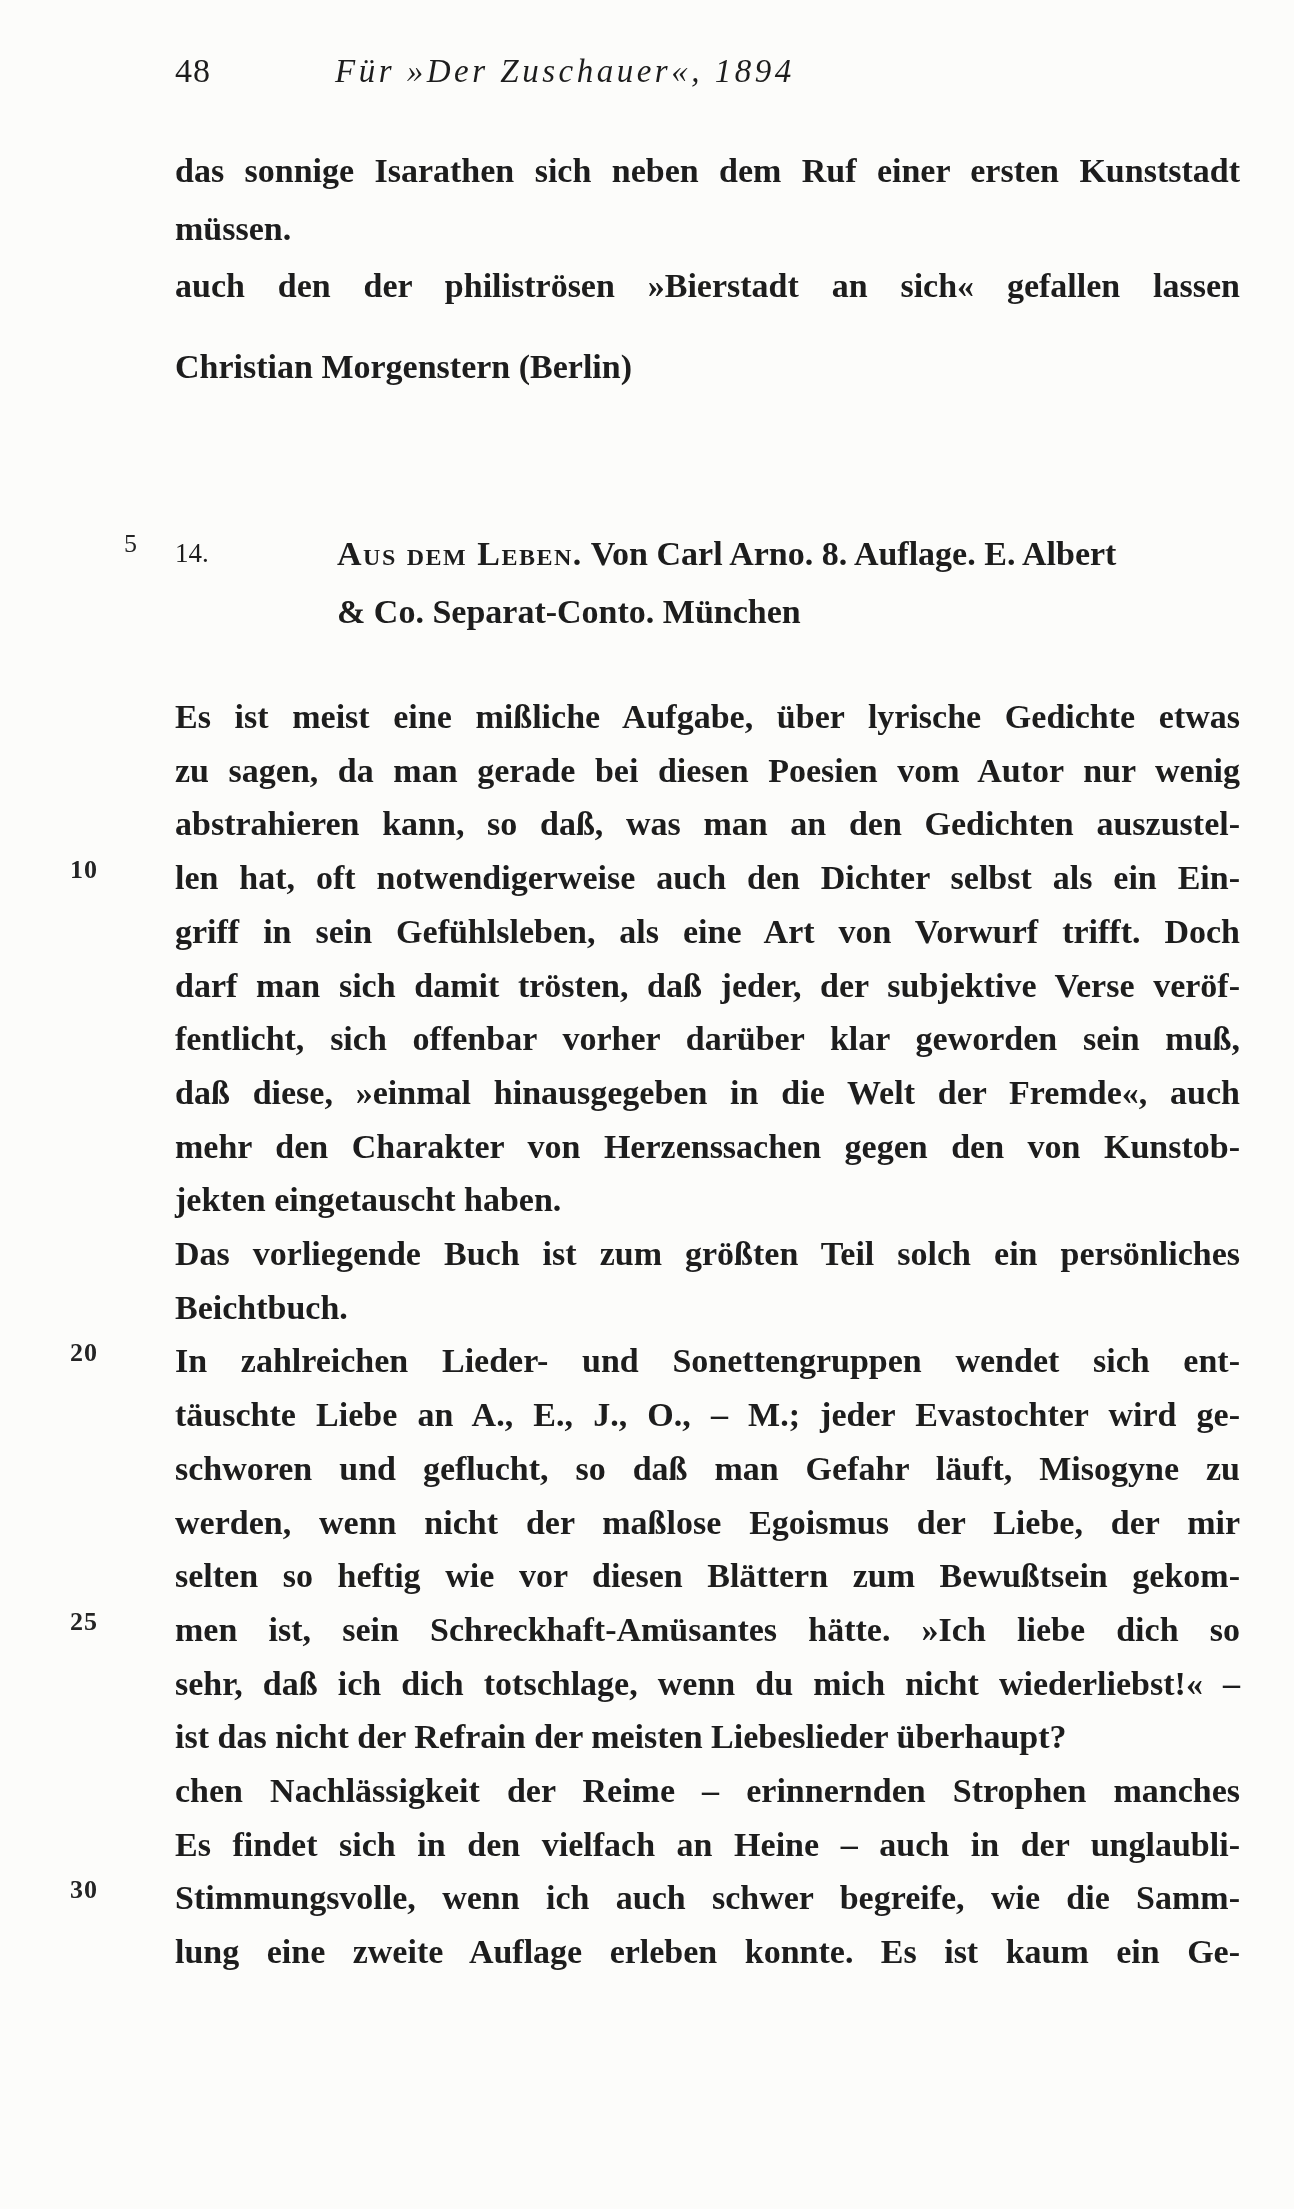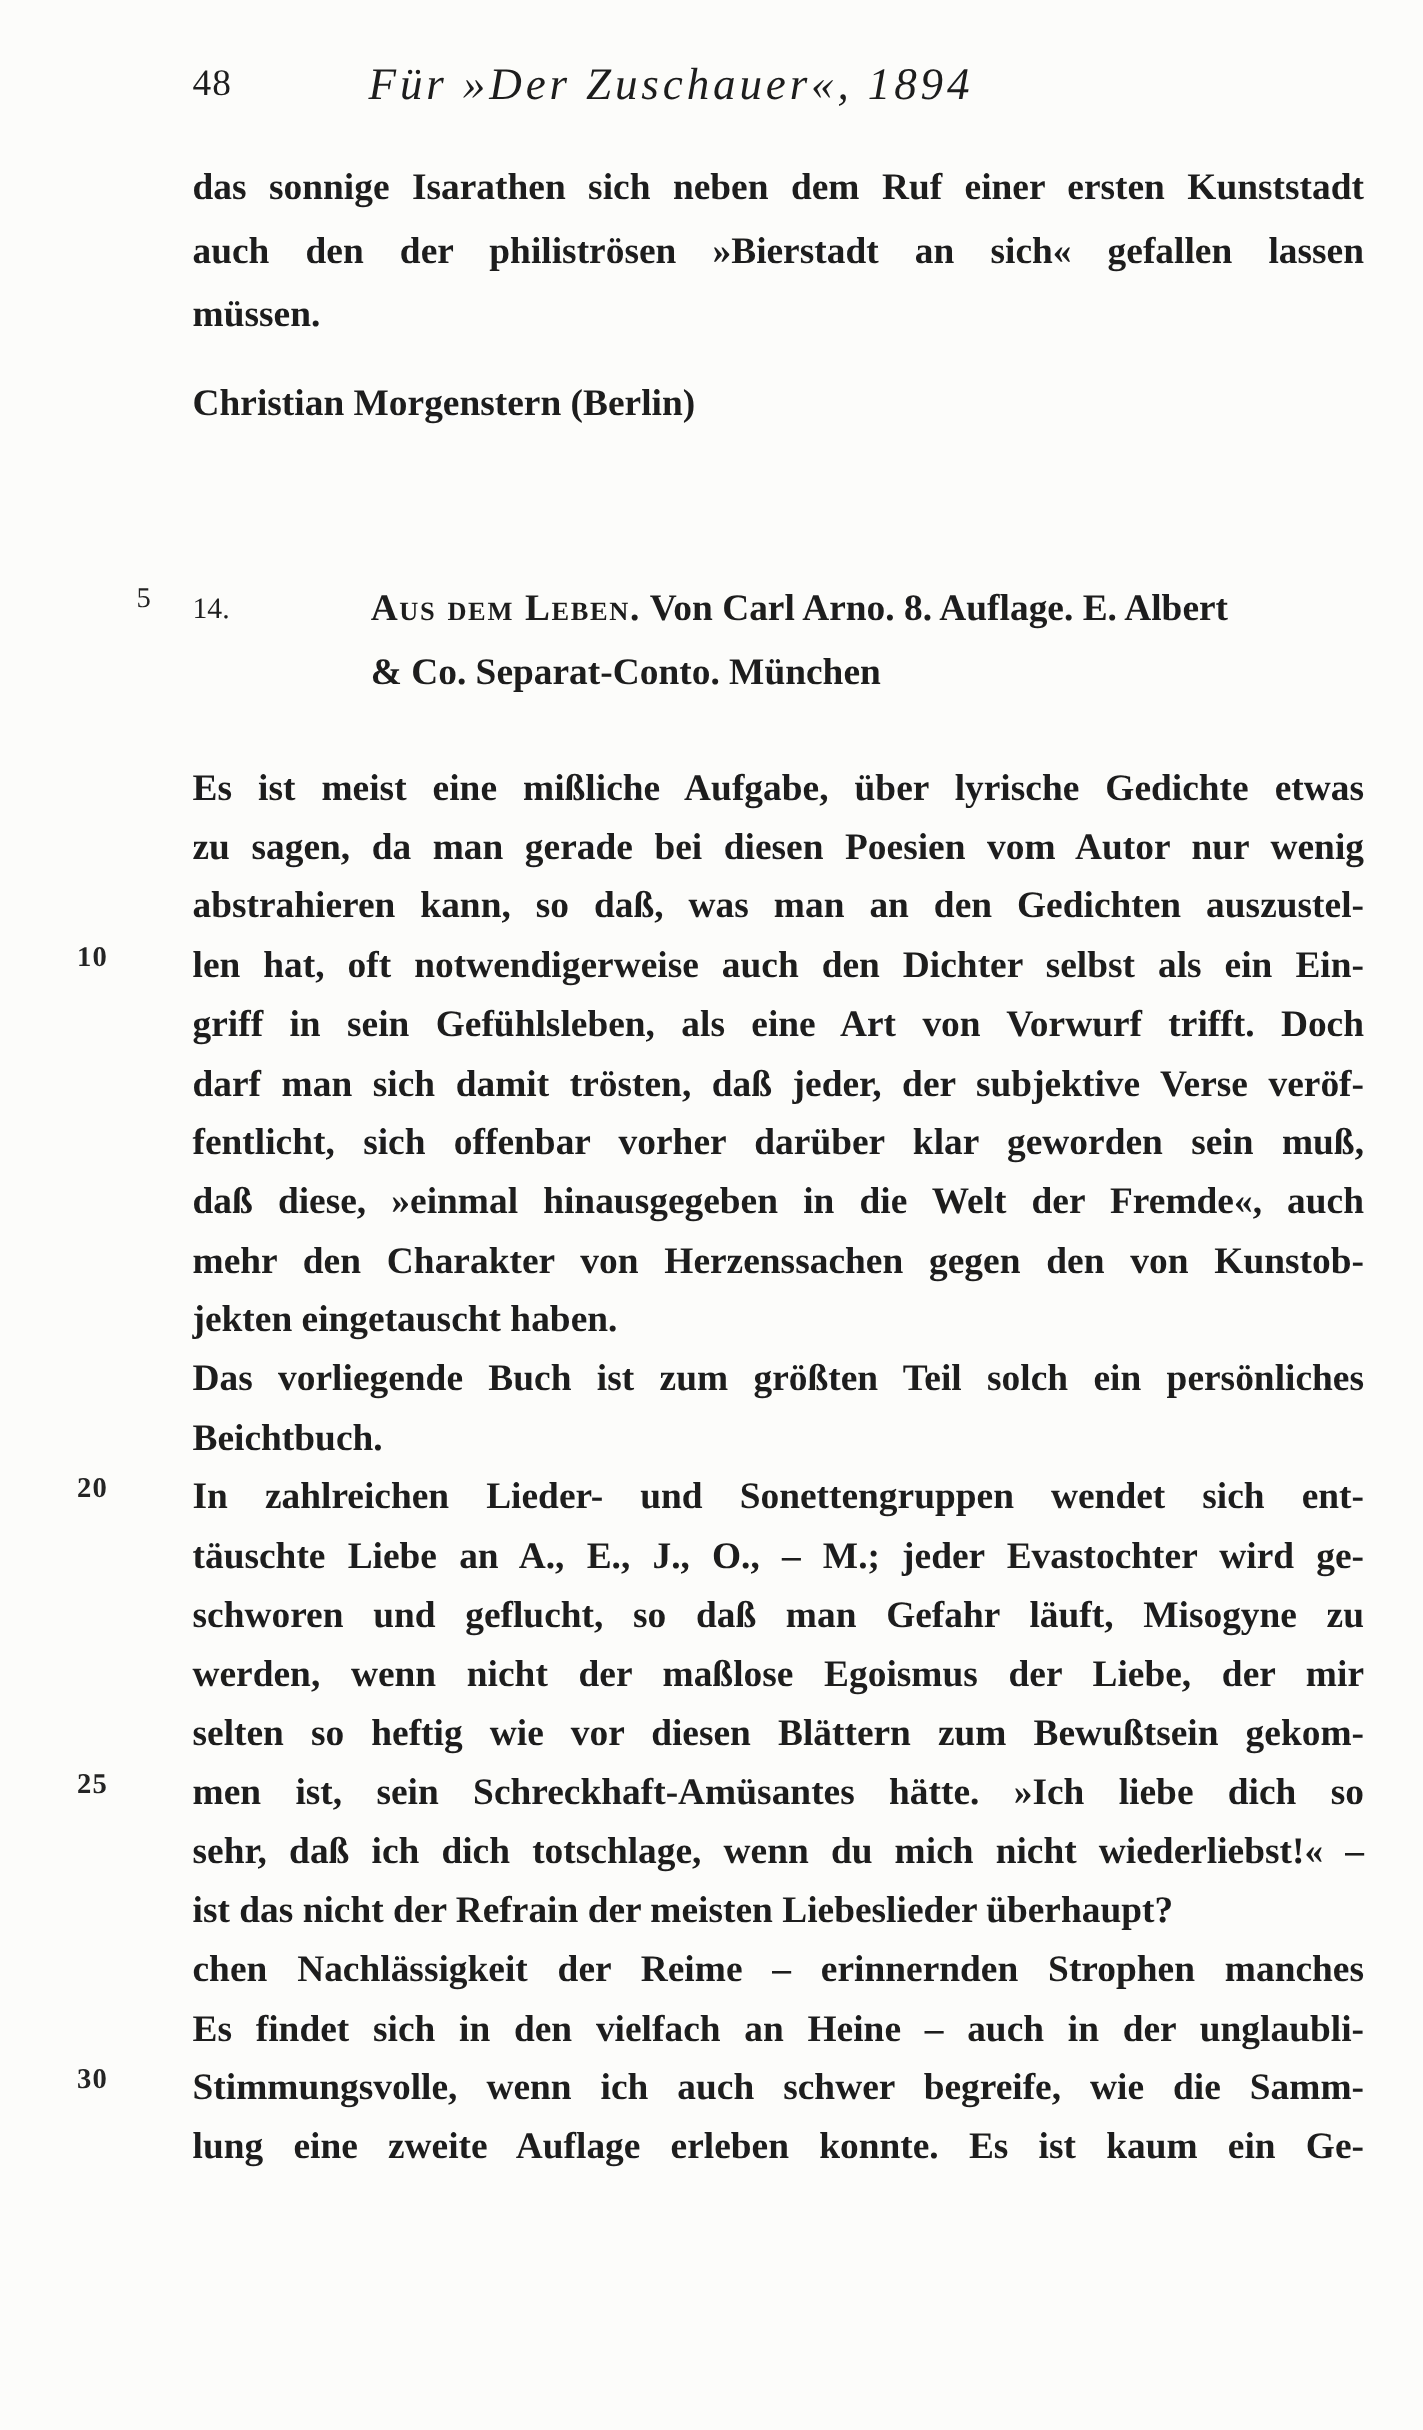--- a/index.html
+++ b/index.html
@@ -28,21 +28,21 @@
     align-items: center;
   }
   .pagenum {
     display: inline-block;
     min-width: 160px;
     font-size: 34px;
     letter-spacing: 1px;
   }
   .runtitle {
     font-style: italic;
-    font-size: 41px;
+    font-size: 33px;
     letter-spacing: 3.5px;
     white-space: nowrap;
   }
 
   
   .textblock {
     position: absolute;
     left: 175px;
     width: 1065px;
     font-size: 34px;
@@ -101,27 +101,27 @@
     <span class="pagenum">48</span>
     <span class="runtitle">Für »Der Zuschauer«, 1894</span>
   </header>
 
   <section class="textblock carryover">
 
   <div class="line j">
         <span class="margin-num"></span>
         <span class="line-text">das sonnige Isarathen sich neben dem Ruf einer ersten Kunststadt</span>
       </div>
+      <div class="line">
+        <span class="margin-num"></span>
+        <span class="line-text">müssen.</span>
+      </div>
       <div class="line j">
         <span class="margin-num"></span>
         <span class="line-text">auch den der philiströsen »Bierstadt an sich« gefallen lassen</span>
-      </div>
-      <div class="line">
-        <span class="margin-num"></span>
-        <span class="line-text">müssen.</span>
       </div>
     </section>
 
   <section class="textblock signature">
     <div class="line">
       <span class="line-text">Christian Morgenstern (Berlin)</span>
     </div>
   </section>
 
   <section class="textblock entryhead">

